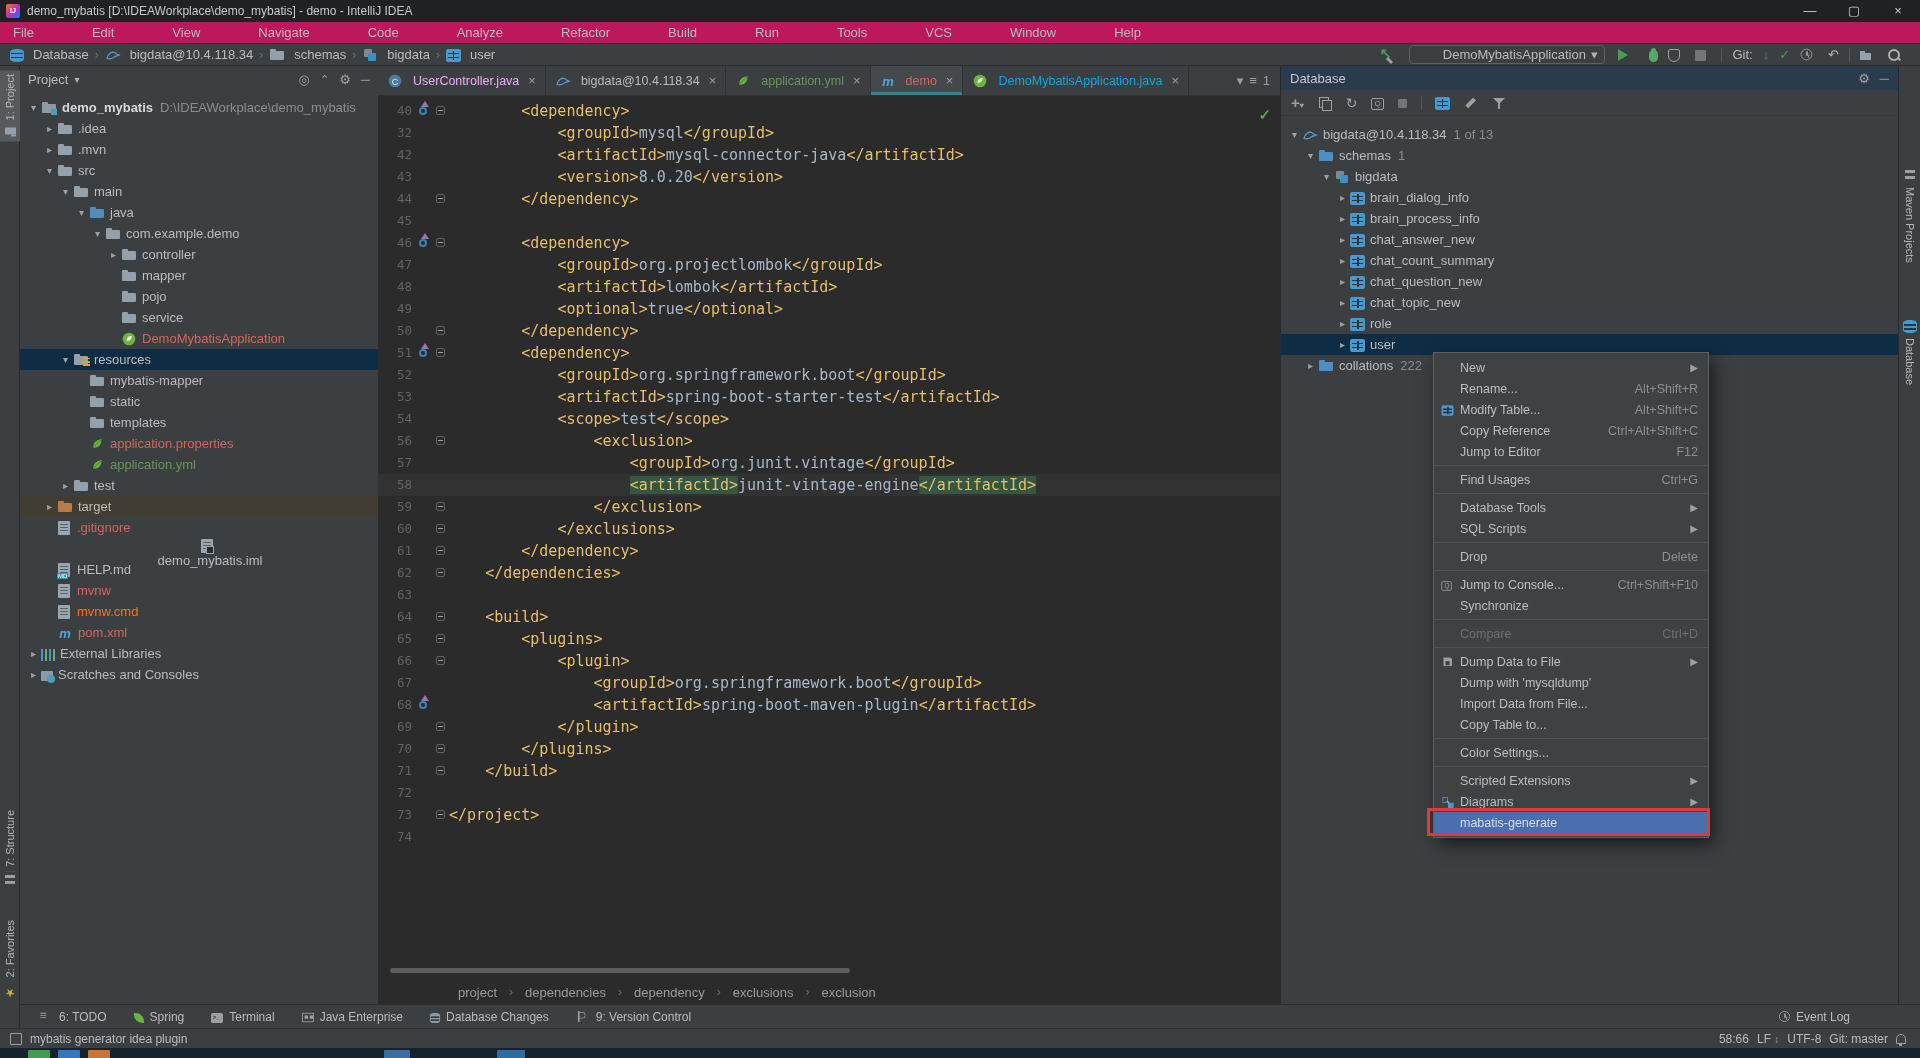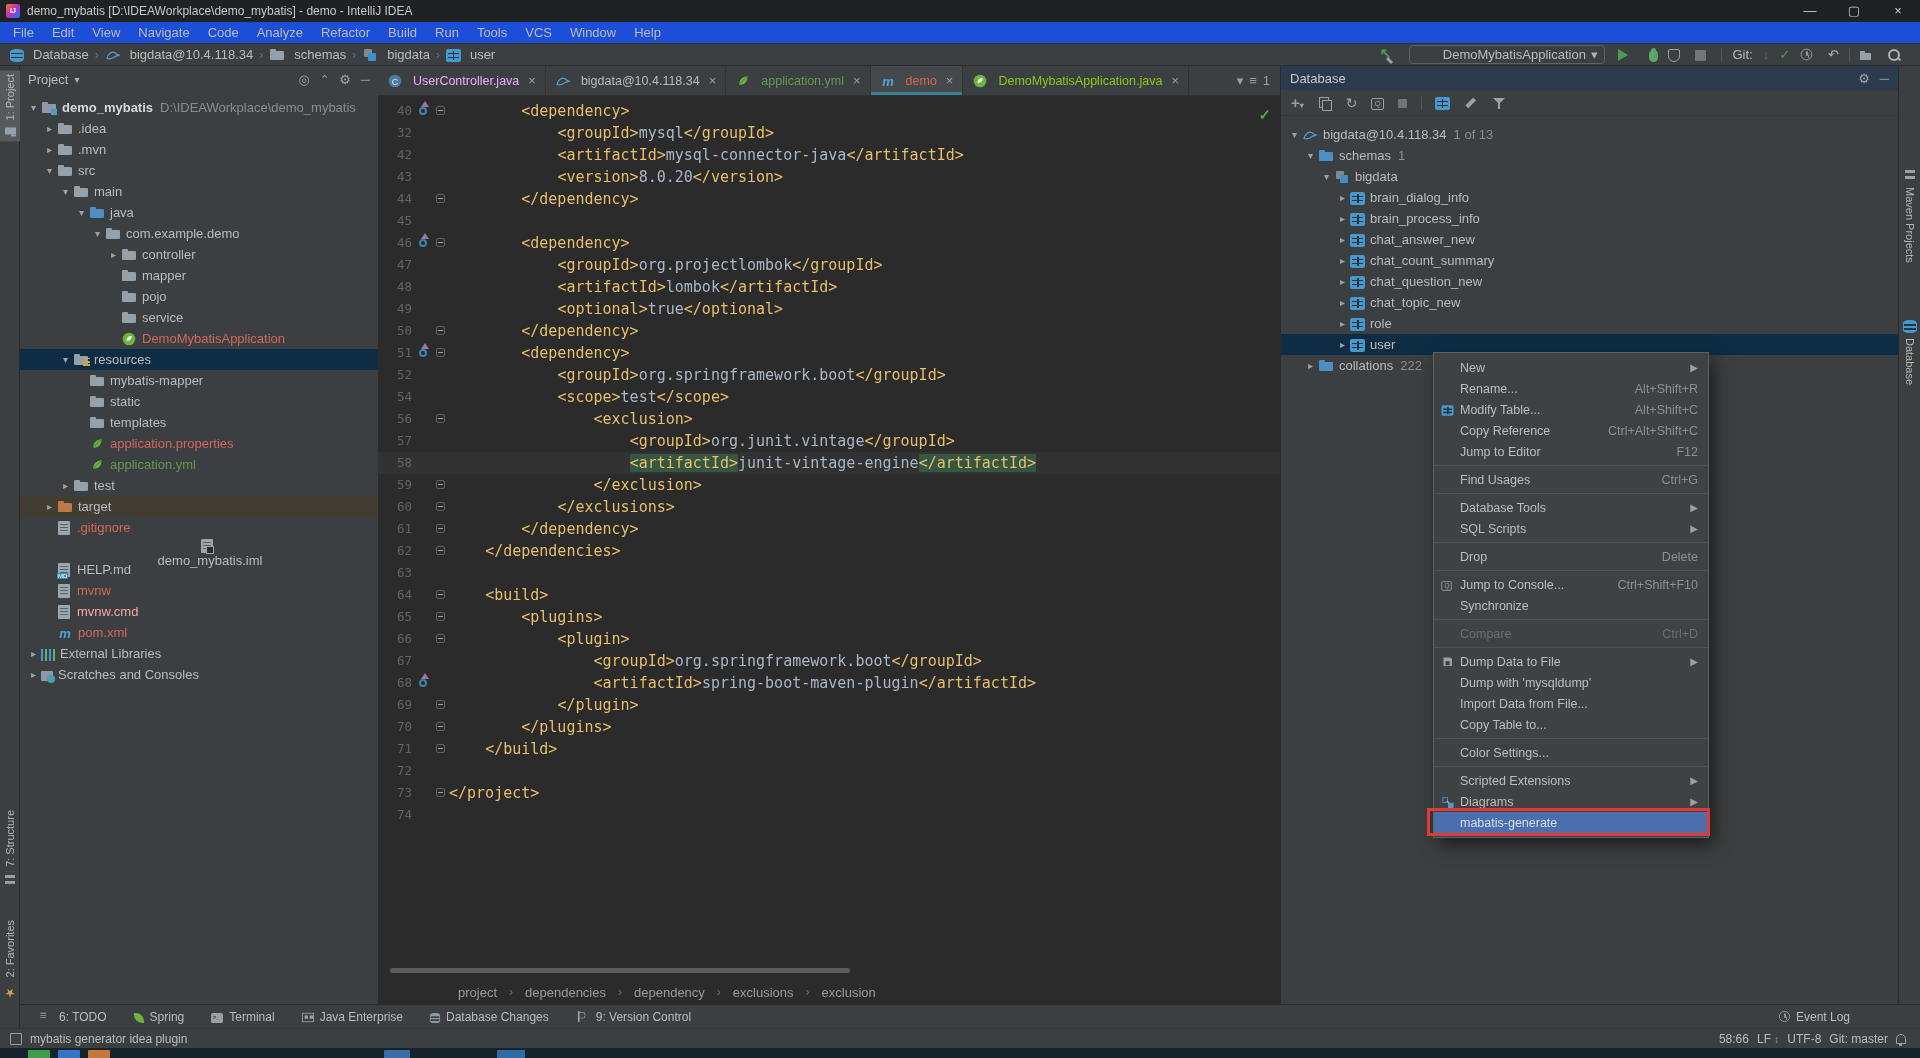--- a/index.html
+++ b/index.html
@@ -5,21 +5,21 @@
   * { margin:0; padding:0; box-sizing:border-box; }
   body { background:#111; font-family:"Liberation Sans", sans-serif; }
   #root { position:relative; width:1920px; height:1058px; background:#2b2b2b; overflow:hidden; color:#bbb; font-size:13px; }
 
   
   .titlebar { position:absolute; left:0; top:0; width:1920px; height:22px; background:#1f2123; display:flex; align-items:center; color:#c8c8c8; font-size:12px; }
   .appicon { width:14px; height:14px; margin:0 7px 0 6px; border-radius:2px; background:linear-gradient(135deg,#f97a12,#bd2ec1 50%,#087cfa); position:relative; }
   .appicon::after{ content:"IJ"; position:absolute; inset:0; font-size:7px; color:#fff; text-align:center; line-height:14px; font-weight:bold;}
   .wbtns { margin-left:auto; display:flex; height:22px; }
   .wbtn { width:44px; text-align:center; line-height:22px; color:#cfcfcf; font-size:13px; }
-  .menubar { position:absolute; left:0; top:22px; width:1920px; height:22px; background:#1d4ed8; display:flex; align-items:center; padding-left:4px; border-bottom:1px solid #323232;}
+  .menubar { position:absolute; left:0; top:22px; width:1920px; height:22px; background:#be185d; display:flex; align-items:center; padding-left:4px; border-bottom:1px solid #323232;gap:40px;}
   .mitem { padding:0 9px; line-height:21px; color:#bbb; }
   .toolbar { position:absolute; left:0; top:44px; width:1920px; height:22px; background:#3c3f41; display:flex; align-items:center; border-bottom:1px solid #2b2b2b; padding:0 8px; }
   .crumb { display:flex; align-items:center; gap:4px; padding:0 2px; color:#bbb; }
   .csep { color:#6e7377; margin:0 4px; font-size:12px; }
   .tb-right { margin-left:auto; display:flex; align-items:center; gap:10px; padding-right:6px; }
   .runcombo { display:flex; align-items:center; gap:5px; border:1px solid #5e6162; border-radius:4px; padding:1px 7px; height:19px; color:#bbb; }
   .glyph { color:#afb1b3; font-size:13px; }
   .green { color:#499c54; } .blue { color:#3a84ad; }
 
   
@@ -431,21 +431,21 @@
           <span class="tlabel">HELP.md</span>
         </div>
         <div class="trow" style="padding-left: 22px;">
           <span class="arrow"></span>
           <span class="ico i-file"></span>
           <span class="tlabel" style="color: rgb(209, 103, 90);">mvnw</span>
         </div>
         <div class="trow" style="padding-left: 22px;">
           <span class="arrow"></span>
           <span class="ico i-file"></span>
-          <span class="tlabel" style="color: #fca5a5; text-align: center;">mvnw.cmd</span>
+          <span class="tlabel" style="color: #f97316; text-align: center;">mvnw.cmd</span>
         </div>
         <div class="trow" style="padding-left: 22px;">
           <span class="arrow"></span>
           <span class="ico i-maven">
             <svg width="16" height="16">
               <text x="8" y="12.5" text-anchor="middle" font-size="13" font-style="italic" font-weight="bold" fill="#53a4d8">m</text>
             </svg>
           </span>
           <span class="tlabel" style="color: rgb(209, 103, 90);">pom.xml</span>
         </div>
@@ -502,21 +502,21 @@
           <span style="color: rgb(209, 103, 90);">demo</span>
           <span class="close">×</span>
         </div>
         <div class="etab">
           <span class="ico i-springboot">
             <svg viewBox="0 0 16 16" width="16" height="16">
               <circle cx="8" cy="8" r="6.3" fill="#6db33f"></circle>
               <path d="M5.6 8.4 C6.4 5.8 8.8 4.8 10.8 5.2 C10.5 8.4 8.2 10.3 5.6 10.1 Z" fill="#eef7ea"></path>
             </svg>
           </span>
-          <span style="color: #84cc16;">DemoMybatisApplication.java</span>
+          <span style="color: #0ea5e9;">DemoMybatisApplication.java</span>
           <span class="close">×</span>
         </div>
         <span class="tabextra">
           <span>▾</span>
           <span>≡</span>
           <span>1</span>
         </span>
       </div>
     <span class="inspectok">✓</span>
     <div class="codewrap" id="codewrap">
@@ -526,20 +526,21 @@
         <div class="codeline"><span class="ln">43</span><span class="gslot"></span><span class="fslot"></span><span class="code"><span class="tx">            </span><span class="tg">&lt;version&gt;</span><span class="tx">8.0.20</span><span class="tg">&lt;/version&gt;</span></span></div>
         <div class="codeline"><span class="ln">44</span><span class="gslot"></span><span class="fslot"><span class="g-fold"></span></span><span class="code"><span class="tx">        </span><span class="tg">&lt;/dependency&gt;</span></span></div>
         <div class="codeline"><span class="ln">45</span><span class="gslot"></span><span class="fslot"></span><span class="code"></span></div>
         <div class="codeline"><span class="ln">46</span><span class="gslot"><span class="g-upd"></span></span><span class="fslot"><span class="g-fold"></span></span><span class="code"><span class="tx">        </span><span class="tg">&lt;dependency&gt;</span></span></div>
         <div class="codeline"><span class="ln">47</span><span class="gslot"></span><span class="fslot"></span><span class="code"><span class="tx">            </span><span class="tg">&lt;groupId&gt;</span><span class="tx">org.projectlombok</span><span class="tg">&lt;/groupId&gt;</span></span></div>
         <div class="codeline"><span class="ln">48</span><span class="gslot"></span><span class="fslot"></span><span class="code"><span class="tx">            </span><span class="tg">&lt;artifactId&gt;</span><span class="tx">lombok</span><span class="tg">&lt;/artifactId&gt;</span></span></div>
         <div class="codeline"><span class="ln">49</span><span class="gslot"></span><span class="fslot"></span><span class="code"><span class="tx">            </span><span class="tg">&lt;optional&gt;</span><span class="tx">true</span><span class="tg">&lt;/optional&gt;</span></span></div>
         <div class="codeline"><span class="ln">50</span><span class="gslot"></span><span class="fslot"><span class="g-fold"></span></span><span class="code"><span class="tx">        </span><span class="tg">&lt;/dependency&gt;</span></span></div>
         <div class="codeline"><span class="ln">51</span><span class="gslot"><span class="g-upd"></span></span><span class="fslot"><span class="g-fold"></span></span><span class="code"><span class="tx">        </span><span class="tg">&lt;dependency&gt;</span></span></div>
         <div class="codeline"><span class="ln">52</span><span class="gslot"></span><span class="fslot"></span><span class="code"><span class="tx">            </span><span class="tg">&lt;groupId&gt;</span><span class="tx">org.springframework.boot</span><span class="tg">&lt;/groupId&gt;</span></span></div>
+        <div class="codeline"><span class="ln">53</span><span class="gslot"></span><span class="fslot"></span><span class="code"><span class="tx">            </span><span class="tg">&lt;artifactId&gt;</span><span class="tx">spring-boot-starter-test</span><span class="tg">&lt;/artifactId&gt;</span></span></div>
         <div class="codeline"><span class="ln">54</span><span class="gslot"></span><span class="fslot"></span><span class="code"><span class="tx">            </span><span class="tg">&lt;scope&gt;</span><span class="tx">test</span><span class="tg">&lt;/scope&gt;</span></span></div>
         <div class="codeline"><span class="ln">56</span><span class="gslot"></span><span class="fslot"><span class="g-fold"></span></span><span class="code"><span class="tx">                </span><span class="tg">&lt;exclusion&gt;</span></span></div>
         <div class="codeline"><span class="ln">57</span><span class="gslot"></span><span class="fslot"></span><span class="code"><span class="tx">                    </span><span class="tg">&lt;groupId&gt;</span><span class="tx">org.junit.vintage</span><span class="tg">&lt;/groupId&gt;</span></span></div>
         <div class="codeline cur"><span class="ln">58</span><span class="gslot"></span><span class="fslot"></span><span class="code"><span class="tx">                    </span><span class="tg mh">&lt;artifactId&gt;</span><span class="tx">junit-vintage-engine</span><span class="tg mh">&lt;/artifactId&gt;</span></span></div>
         <div class="codeline"><span class="ln">59</span><span class="gslot"></span><span class="fslot"><span class="g-fold"></span></span><span class="code"><span class="tx">                </span><span class="tg">&lt;/exclusion&gt;</span></span></div>
         <div class="codeline"><span class="ln">60</span><span class="gslot"></span><span class="fslot"><span class="g-fold"></span></span><span class="code"><span class="tx">            </span><span class="tg">&lt;/exclusions&gt;</span></span></div>
         <div class="codeline"><span class="ln">61</span><span class="gslot"></span><span class="fslot"><span class="g-fold"></span></span><span class="code"><span class="tx">        </span><span class="tg">&lt;/dependency&gt;</span></span></div>
         <div class="codeline"><span class="ln">62</span><span class="gslot"></span><span class="fslot"><span class="g-fold"></span></span><span class="code"><span class="tx">    </span><span class="tg">&lt;/dependencies&gt;</span></span></div>
         <div class="codeline"><span class="ln">63</span><span class="gslot"></span><span class="fslot"></span><span class="code"></span></div>
         <div class="codeline"><span class="ln">64</span><span class="gslot"></span><span class="fslot"><span class="g-fold"></span></span><span class="code"><span class="tx">    </span><span class="tg">&lt;build&gt;</span></span></div>

